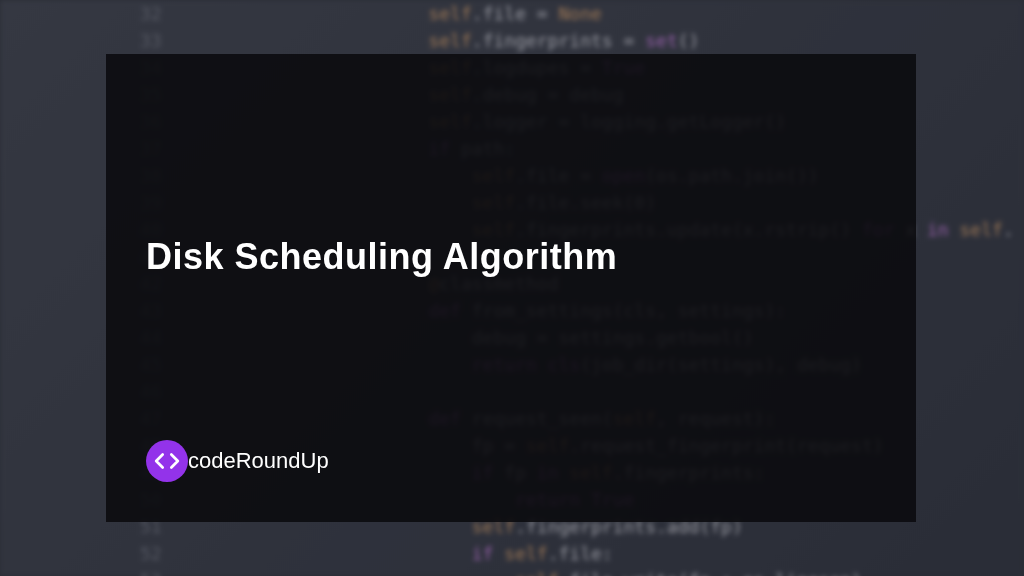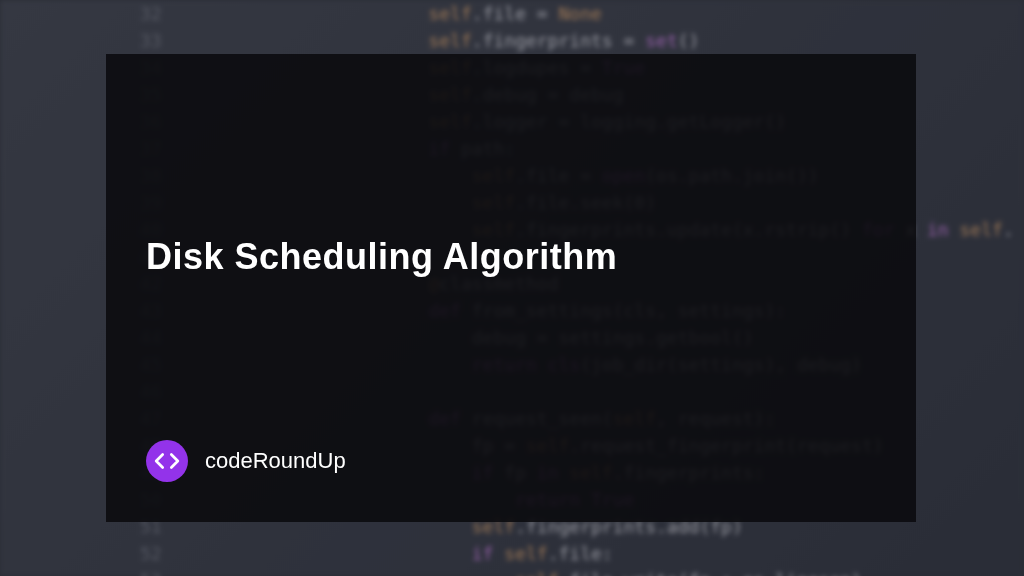--- a/index.html
+++ b/index.html
@@ -81,21 +81,21 @@
       line-height: 1.6;
       letter-spacing: 0.5px;
     }
     
     .logo-container {
       position: absolute;
       bottom: 40px;
       left: 40px;
       display: flex;
       align-items: center;
-      gap: 17px;
+      gap: 0;
     }
     
     .logo-icon {
       width: 42px;
       height: 42px;
       background: #9333ea;
       border-radius: 50%;
       display: flex;
       align-items: center;
       justify-content: center;

